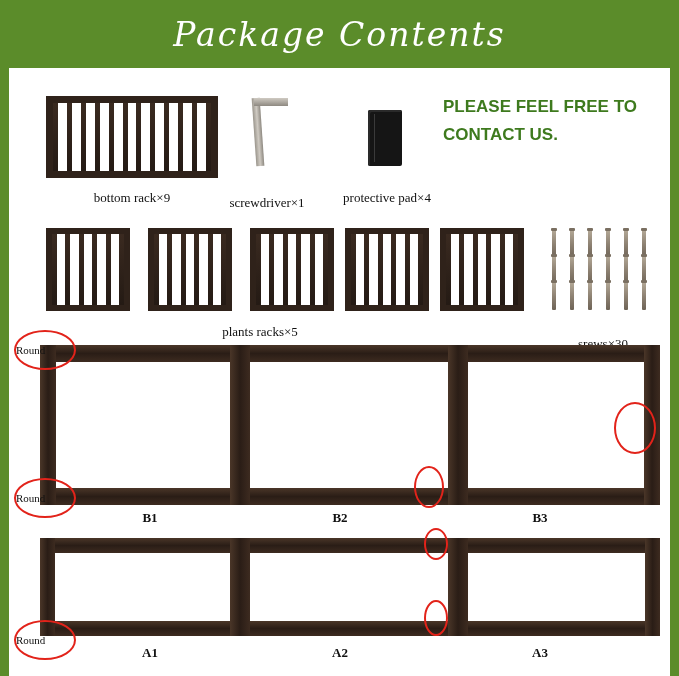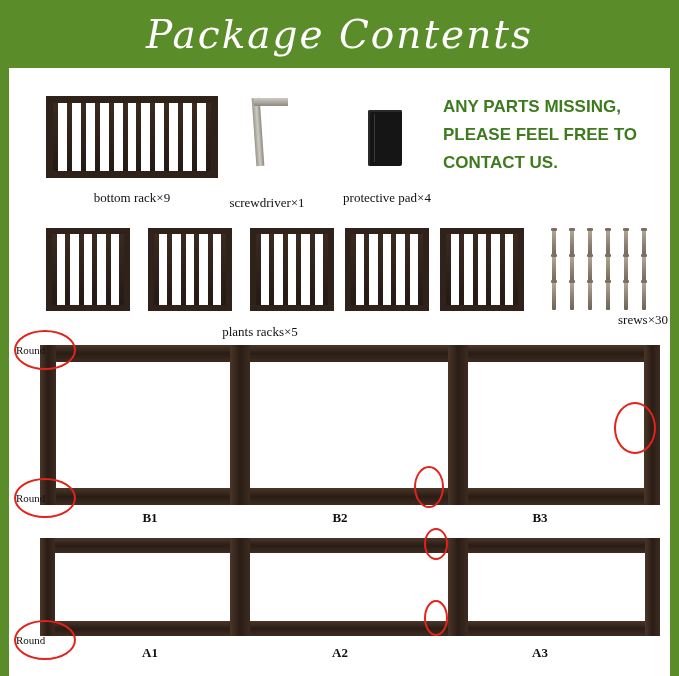--- a/index.html
+++ b/index.html
@@ -28,21 +28,21 @@
     width: 679px;
     height: 68px;
     background: #5b8c2a;
     display: flex;
     align-items: center;
     justify-content: center;
   }
   .header-title {
     color: #ffffff;
     font-family: "DejaVu Serif", serif;
-    font-size: 39px;
+    font-size: 33px;
     font-style: italic;
     letter-spacing: 2px;
     font-weight: 400;
   }
   
   .edge-left, .edge-right {
     position: absolute;
     top: 0;
     width: 9px;
     height: 676px;
@@ -189,21 +189,21 @@
   .screw::after {
     content: "";
     position: absolute;
     left: -1px;
     top: 0;
     width: 6px;
     height: 3px;
     background: #7a6f61;
     border-radius: 1px;
   }
-  .cap-screws { left: 538px; top: 312px; width: 130px; text-align: right; }
+  .cap-screws { left: 538px; top: 336px; width: 130px; }
 
   
   .panel {
     position: absolute;
   }
   .pbar {
     position: absolute;
     background: linear-gradient(180deg,#4a3628 0%,#2a1d16 50%,#3d2b20 100%);
   }
   .pbar-v {
@@ -276,21 +276,20 @@
     <div class="sd-horiz"></div>
   </div>
   <div class="caption cap-screwdriver">screwdriver×1</div>
 
   <div class="pad">
     <div class="pad-line"></div>
   </div>
   <div class="caption cap-pad">protective pad×4</div>
 
   <div class="notice">
-    <div>ANY PARTS MISSING,</div>
     <div>PLEASE FEEL FREE TO</div>
     <div>CONTACT US.</div>
   </div>
 
   <div class="rack" style="left:46px;">
     <div class="rk-frame"></div>
     <div class="rk-slats">
         <span></span>
         <span></span>
         <span></span>

